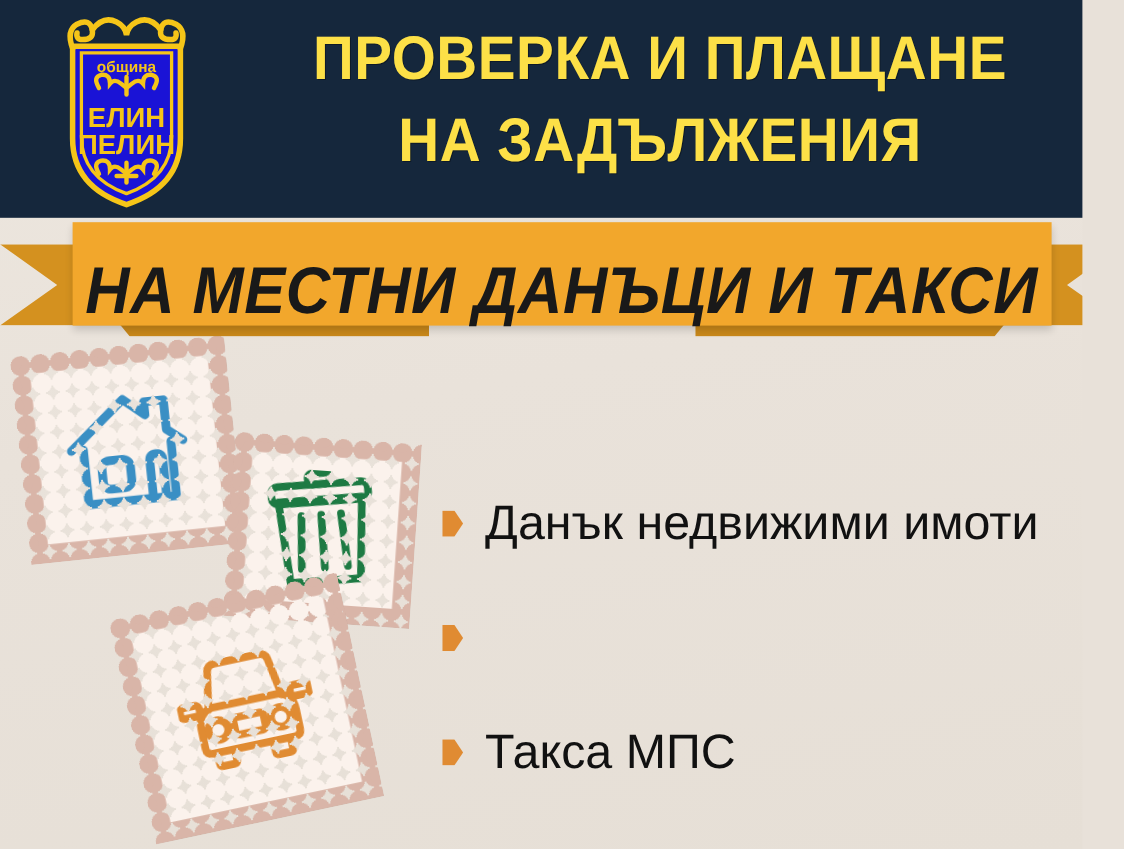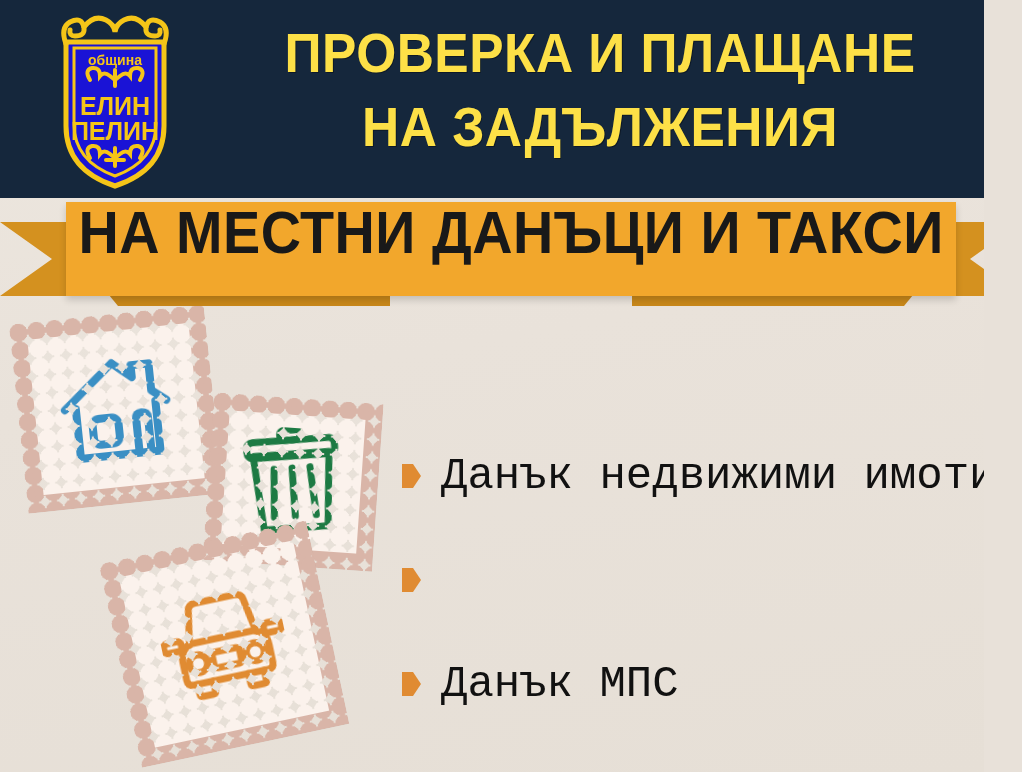--- a/index.html
+++ b/index.html
@@ -89,23 +89,24 @@
   .ribbon-fold.right { right: 100px; clip-path: polygon(0 0, 290px 0, 272px 22px, 0 22px); }
 
   .ribbon-main {
     position: absolute;
     top: 6px;
     left: 66px;
     width: 890px;
     height: 94px;
     background: #f2a72c;
     display: flex;
-    align-items: flex-start;
+    align-items: flex-end;
     justify-content: center;
     box-shadow: 0 4px 7px rgba(0,0,0,.16);
+    font-style: italic;
   }
   .ribbon-text {
     font-family: "Liberation Sans Narrow", "Liberation Sans", sans-serif;
     font-weight: 700;
     font-size: 60px;
     line-height: 62px;
     color: #191919;
     letter-spacing: 0.5px;
     transform: scaleX(0.93);
     white-space: nowrap;
@@ -166,21 +167,21 @@
   }
   .bullet-marker {
     flex: 0 0 auto;
     width: 19px;
     height: 24px;
     background: #e08b32;
     clip-path: polygon(0 0, 11px 0, 19px 12px, 11px 24px, 0 24px);
     margin-right: 20px;
   }
   .tax-label {
-    font-family: Liberation Mono, monospace;
+    font-family: Liberation Sans, sans-serif;
     font-size: 44px;
     line-height: 48px;
     color: #111111;
     white-space: nowrap;
   }
 </style>
 </head>
 <body>
 
 <div id="poster">
@@ -273,18 +274,18 @@
       <span class="bullet-marker"></span>
       <span class="tax-label">Данък недвижими имоти</span>
     </div>
 
     <div class="tax-item">
       <span class="bullet-marker"></span>
     </div>
 
     <div class="tax-item">
       <span class="bullet-marker"></span>
-      <span class="tax-label">Данък МПС</span>
+      <span class="tax-label">Такса МПС</span>
     </div>
 
   </div>
 
 </div>
 
 </body></html>

